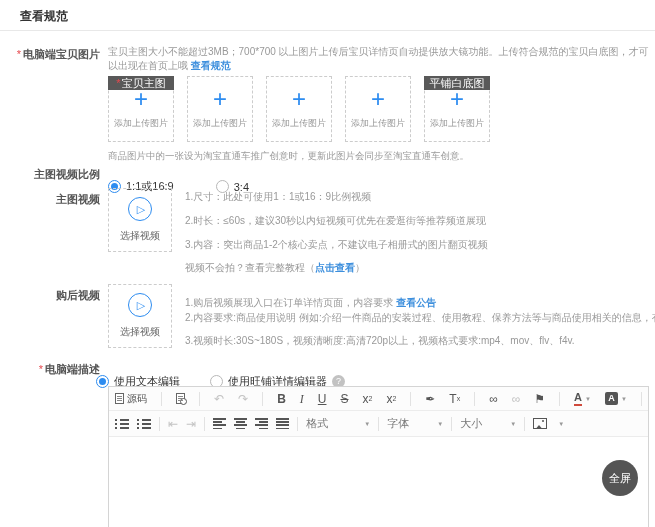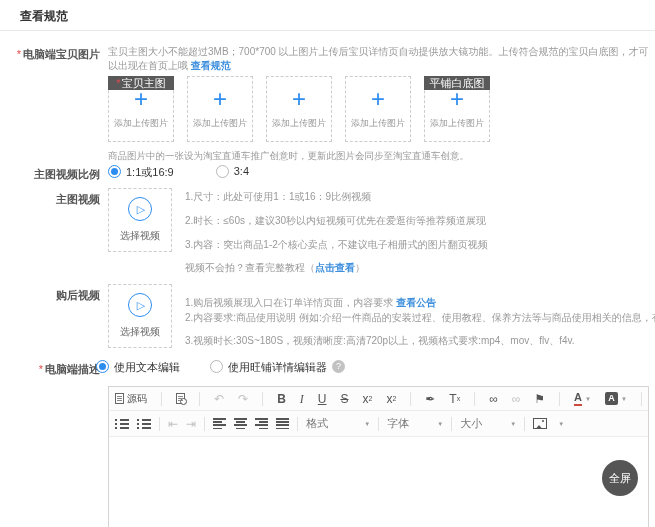--- a/index.html
+++ b/index.html
@@ -23,21 +23,21 @@
   .uphead { position:absolute; left:-1px; right:-1px; top:-1px; height:14px; background:#595959;
     color:#fff; font-size:11px; line-height:14px; text-align:center; }
   .uphead .req { margin-right:1px; }
 
   .note { left:108px; top:150px; font-size:9.5px; color:#9b9b9b; white-space:nowrap; }
 
   .radio { width:13px; height:13px; border:1px solid #b8b8b8; border-radius:50%; background:#fff;
     display:inline-block; flex:none; }
   .radio.sel { border-color:#2d8cf0; }
   .radio.sel::after { content:""; display:block; width:7px; height:7px; margin:2px; border-radius:50%; background:#2d8cf0; }
-  .radrow { display:flex; align-items:flex-start; font-size:11px; color:#333; }
+  .radrow { display:flex; align-items:center; font-size:11px; color:#333;margin-top:14px; }
   .radrow .rlabel { margin-left:5px; cursor:pointer; }
 
   .vidbox { width:64px; height:64px; border:1px dashed #ccc; display:flex; flex-direction:column;
     align-items:center; justify-content:center; cursor:pointer; position:absolute; left:108px; }
   .playc { width:24px; height:24px; border:1.5px solid #2d8cf0; border-radius:50%; display:flex;
     align-items:center; justify-content:center; color:#2d8cf0; font-size:11px; padding-left:2px; }
   .vidbox .vtxt { font-size:10px; color:#666; margin-top:8px;text-align:right; }
   .hint { position:absolute; left:185px; font-size:10px; color:#999; white-space:nowrap; }
 
   .helpq { width:13px; height:13px; border-radius:50%; background:#c2c2c2; color:#fff; font-size:9px;

